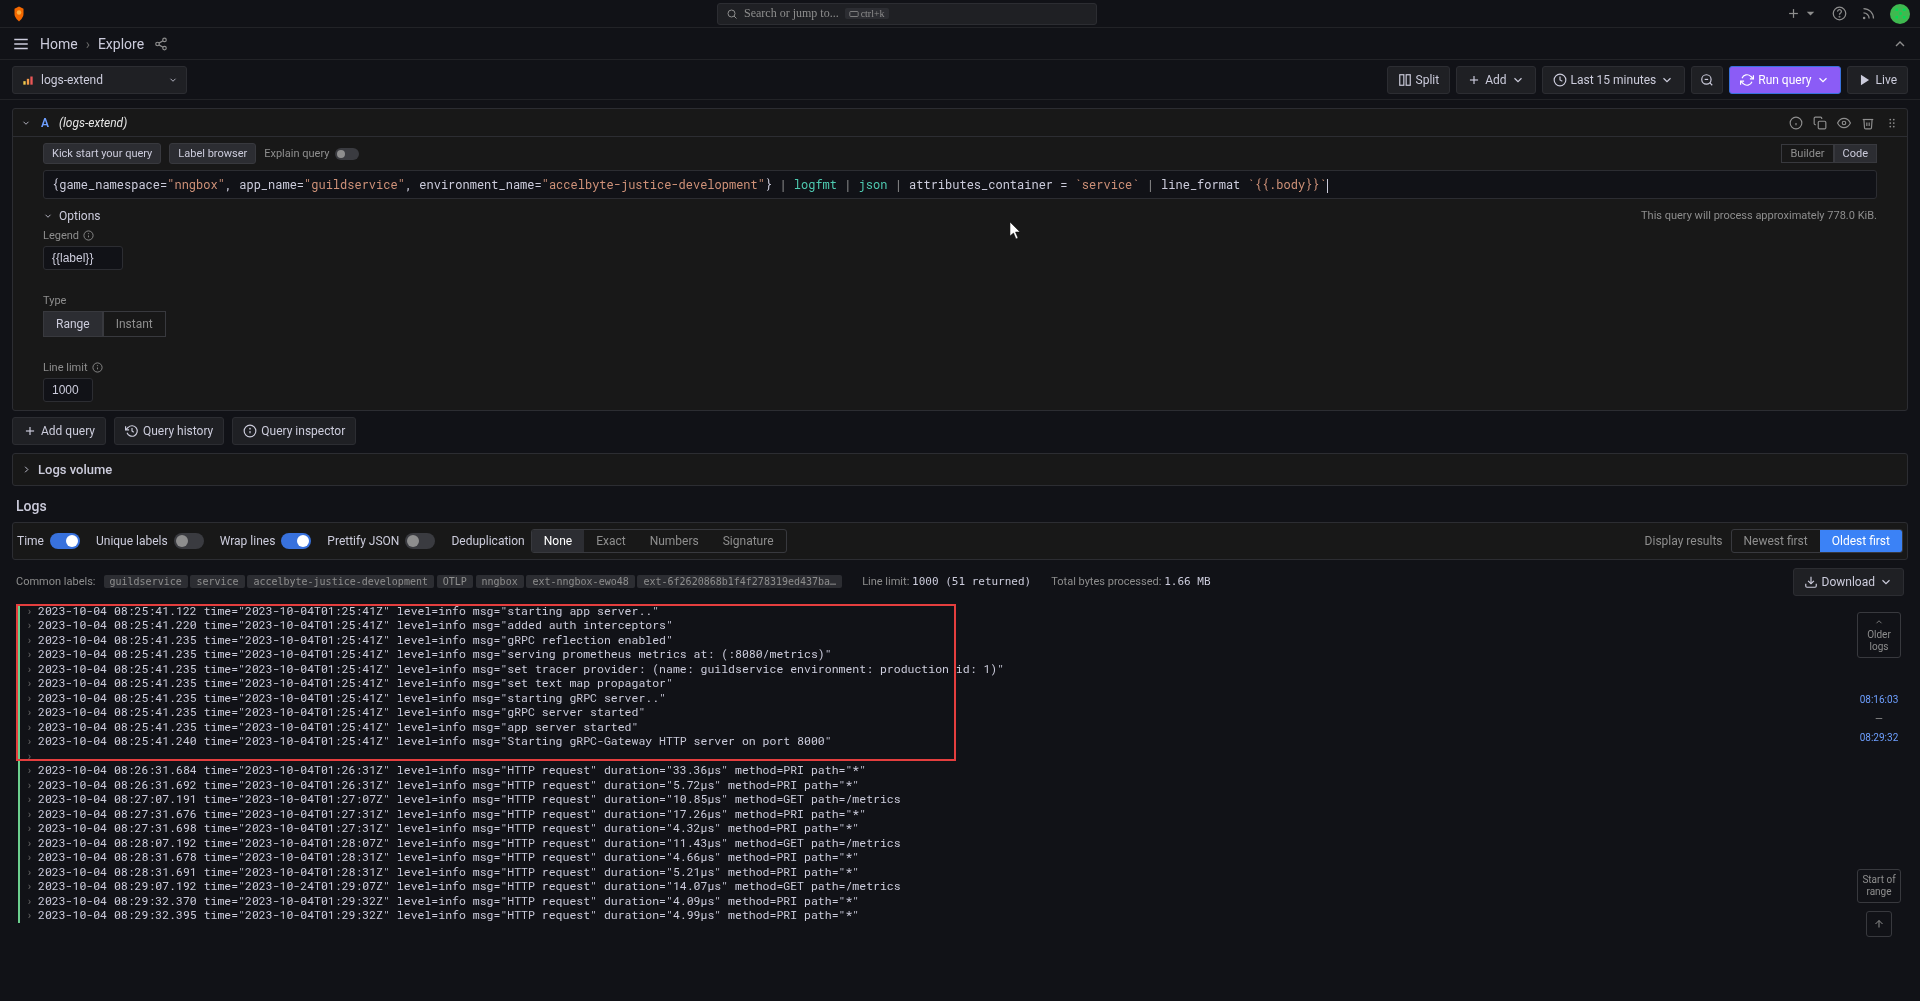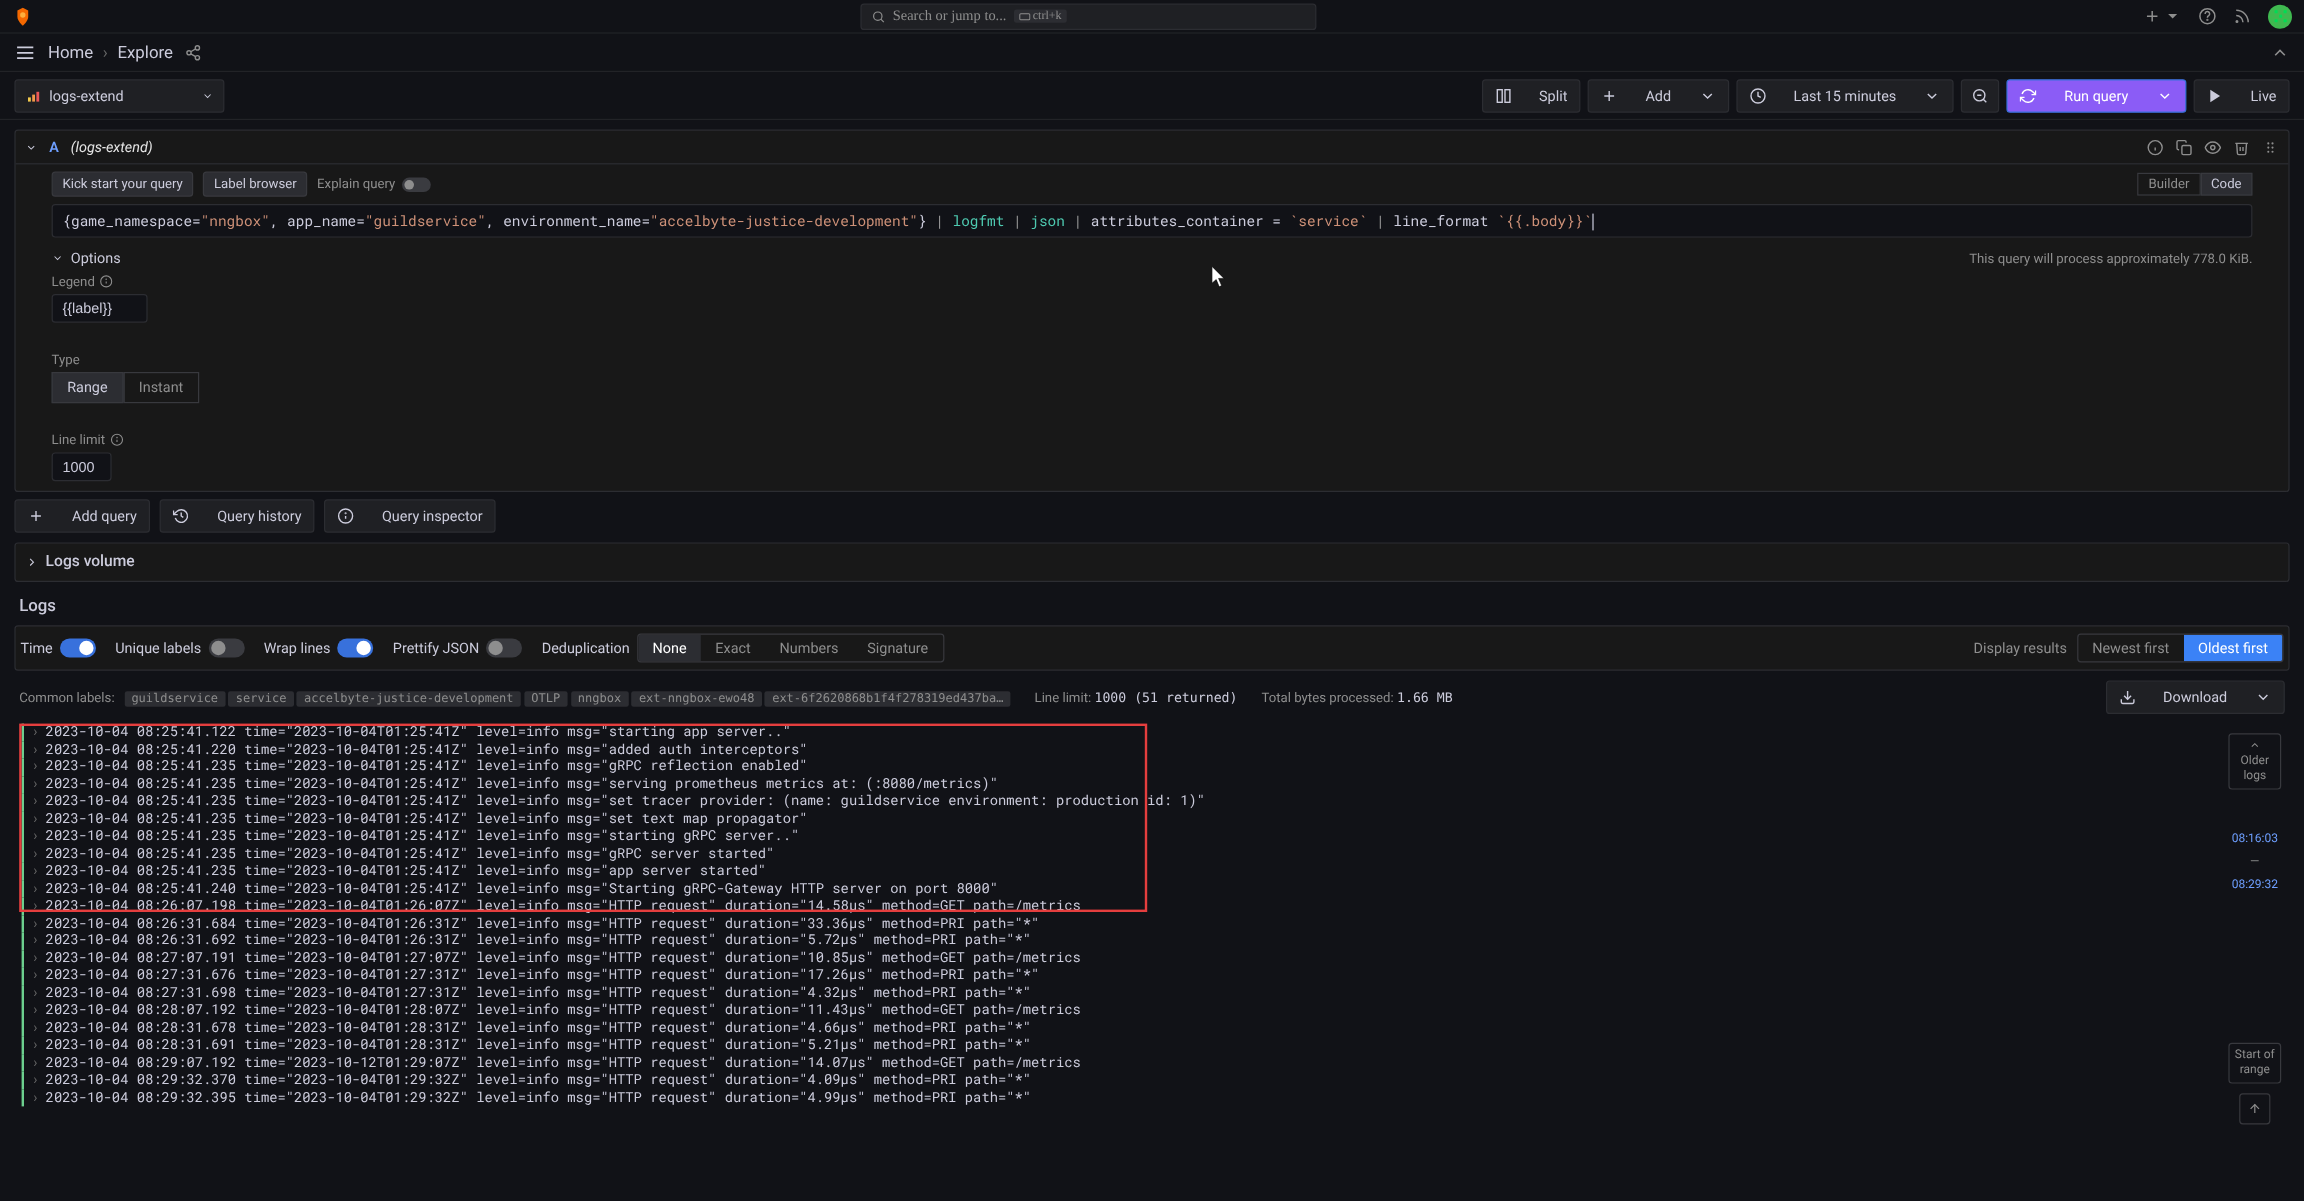--- a/index.html
+++ b/index.html
@@ -77,21 +77,21 @@
 .ds-picker .ds-icon { width: 14px; height: 14px; }
 .ds-picker .chev { margin-left: auto; }
 .btn {
   height: 28px;
   background: #1f2024;
   border: 1px solid #2c2d32;
   border-radius: 3px;
   display: flex;
   align-items: center;
   padding: 0 10px;
-  gap: 23px;
+  gap: 4px;
   font-size: 12px;
   color: #ccccdc;
   cursor: pointer;
 }
 .btn svg { width: 14px; height: 14px; }
 .btn.primary { background: #8b5cf6; border-color: #3871dc; color: #fff; justify-content: space-between;}
 .spacer { flex: 1; }
 
 .content { padding: 8px 12px; }
 
@@ -562,30 +562,30 @@
         <div class="log-line"><span class="bar"></span><span class="chev">›</span><span>2023-10-04 08:25:41.122 time="2023-10-04T01:25:41Z" level=info msg="starting app server.."</span></div>
         <div class="log-line"><span class="bar"></span><span class="chev">›</span><span>2023-10-04 08:25:41.220 time="2023-10-04T01:25:41Z" level=info msg="added auth interceptors"</span></div>
         <div class="log-line"><span class="bar"></span><span class="chev">›</span><span>2023-10-04 08:25:41.235 time="2023-10-04T01:25:41Z" level=info msg="gRPC reflection enabled"</span></div>
         <div class="log-line"><span class="bar"></span><span class="chev">›</span><span>2023-10-04 08:25:41.235 time="2023-10-04T01:25:41Z" level=info msg="serving prometheus metrics at: (:8080/metrics)"</span></div>
         <div class="log-line"><span class="bar"></span><span class="chev">›</span><span>2023-10-04 08:25:41.235 time="2023-10-04T01:25:41Z" level=info msg="set tracer provider: (name: guildservice environment: production id: 1)"</span></div>
         <div class="log-line"><span class="bar"></span><span class="chev">›</span><span>2023-10-04 08:25:41.235 time="2023-10-04T01:25:41Z" level=info msg="set text map propagator"</span></div>
         <div class="log-line"><span class="bar"></span><span class="chev">›</span><span>2023-10-04 08:25:41.235 time="2023-10-04T01:25:41Z" level=info msg="starting gRPC server.."</span></div>
         <div class="log-line"><span class="bar"></span><span class="chev">›</span><span>2023-10-04 08:25:41.235 time="2023-10-04T01:25:41Z" level=info msg="gRPC server started"</span></div>
         <div class="log-line"><span class="bar"></span><span class="chev">›</span><span>2023-10-04 08:25:41.235 time="2023-10-04T01:25:41Z" level=info msg="app server started"</span></div>
         <div class="log-line"><span class="bar"></span><span class="chev">›</span><span>2023-10-04 08:25:41.240 time="2023-10-04T01:25:41Z" level=info msg="Starting gRPC-Gateway HTTP server on port 8000"</span></div>
-        <div class="log-line"><span class="bar"></span><span class="chev">›</span><span>2023-10-04 08:26:07.198 time="2023-10-04T01:26:07Z" level=info msg="HTTP request" duration="14.58µs" method=GET path=/metrics</span></div>
+        <div class="log-line"><span class="bar"></span><span class="chev">›</span></div>
         <div class="log-line"><span class="bar"></span><span class="chev">›</span><span>2023-10-04 08:26:31.684 time="2023-10-04T01:26:31Z" level=info msg="HTTP request" duration="33.36µs" method=PRI path="*"</span></div>
         <div class="log-line"><span class="bar"></span><span class="chev">›</span><span>2023-10-04 08:26:31.692 time="2023-10-04T01:26:31Z" level=info msg="HTTP request" duration="5.72µs" method=PRI path="*"</span></div>
         <div class="log-line"><span class="bar"></span><span class="chev">›</span><span>2023-10-04 08:27:07.191 time="2023-10-04T01:27:07Z" level=info msg="HTTP request" duration="10.85µs" method=GET path=/metrics</span></div>
         <div class="log-line"><span class="bar"></span><span class="chev">›</span><span>2023-10-04 08:27:31.676 time="2023-10-04T01:27:31Z" level=info msg="HTTP request" duration="17.26µs" method=PRI path="*"</span></div>
         <div class="log-line"><span class="bar"></span><span class="chev">›</span><span>2023-10-04 08:27:31.698 time="2023-10-04T01:27:31Z" level=info msg="HTTP request" duration="4.32µs" method=PRI path="*"</span></div>
         <div class="log-line"><span class="bar"></span><span class="chev">›</span><span>2023-10-04 08:28:07.192 time="2023-10-04T01:28:07Z" level=info msg="HTTP request" duration="11.43µs" method=GET path=/metrics</span></div>
         <div class="log-line"><span class="bar"></span><span class="chev">›</span><span>2023-10-04 08:28:31.678 time="2023-10-04T01:28:31Z" level=info msg="HTTP request" duration="4.66µs" method=PRI path="*"</span></div>
         <div class="log-line"><span class="bar"></span><span class="chev">›</span><span>2023-10-04 08:28:31.691 time="2023-10-04T01:28:31Z" level=info msg="HTTP request" duration="5.21µs" method=PRI path="*"</span></div>
-        <div class="log-line"><span class="bar"></span><span class="chev">›</span><span>2023-10-04 08:29:07.192 time="2023-10-12T01:29:07Z" level=info msg="HTTP request" duration="14.07µs" method=GET path=/metrics</span></div>
+        <div class="log-line"><span class="bar"></span><span class="chev">›</span><span>2023-10-04 08:29:07.192 time="2023-10-24T01:29:07Z" level=info msg="HTTP request" duration="14.07µs" method=GET path=/metrics</span></div>
         <div class="log-line"><span class="bar"></span><span class="chev">›</span><span>2023-10-04 08:29:32.370 time="2023-10-04T01:29:32Z" level=info msg="HTTP request" duration="4.09µs" method=PRI path="*"</span></div>
         <div class="log-line"><span class="bar"></span><span class="chev">›</span><span>2023-10-04 08:29:32.395 time="2023-10-04T01:29:32Z" level=info msg="HTTP request" duration="4.99µs" method=PRI path="*"</span></div>
       </div>
     <div class="highlight-box"></div>
     <div class="logs-nav">
       <div class="navbtn">
         <svg width="10" height="10" viewBox="0 0 24 24" fill="none" stroke="currentColor" stroke-width="2">
             <polyline points="18 15 12 9 6 15"></polyline>
           </svg>
         <div style="line-height:1.2;">Older logs</div>

